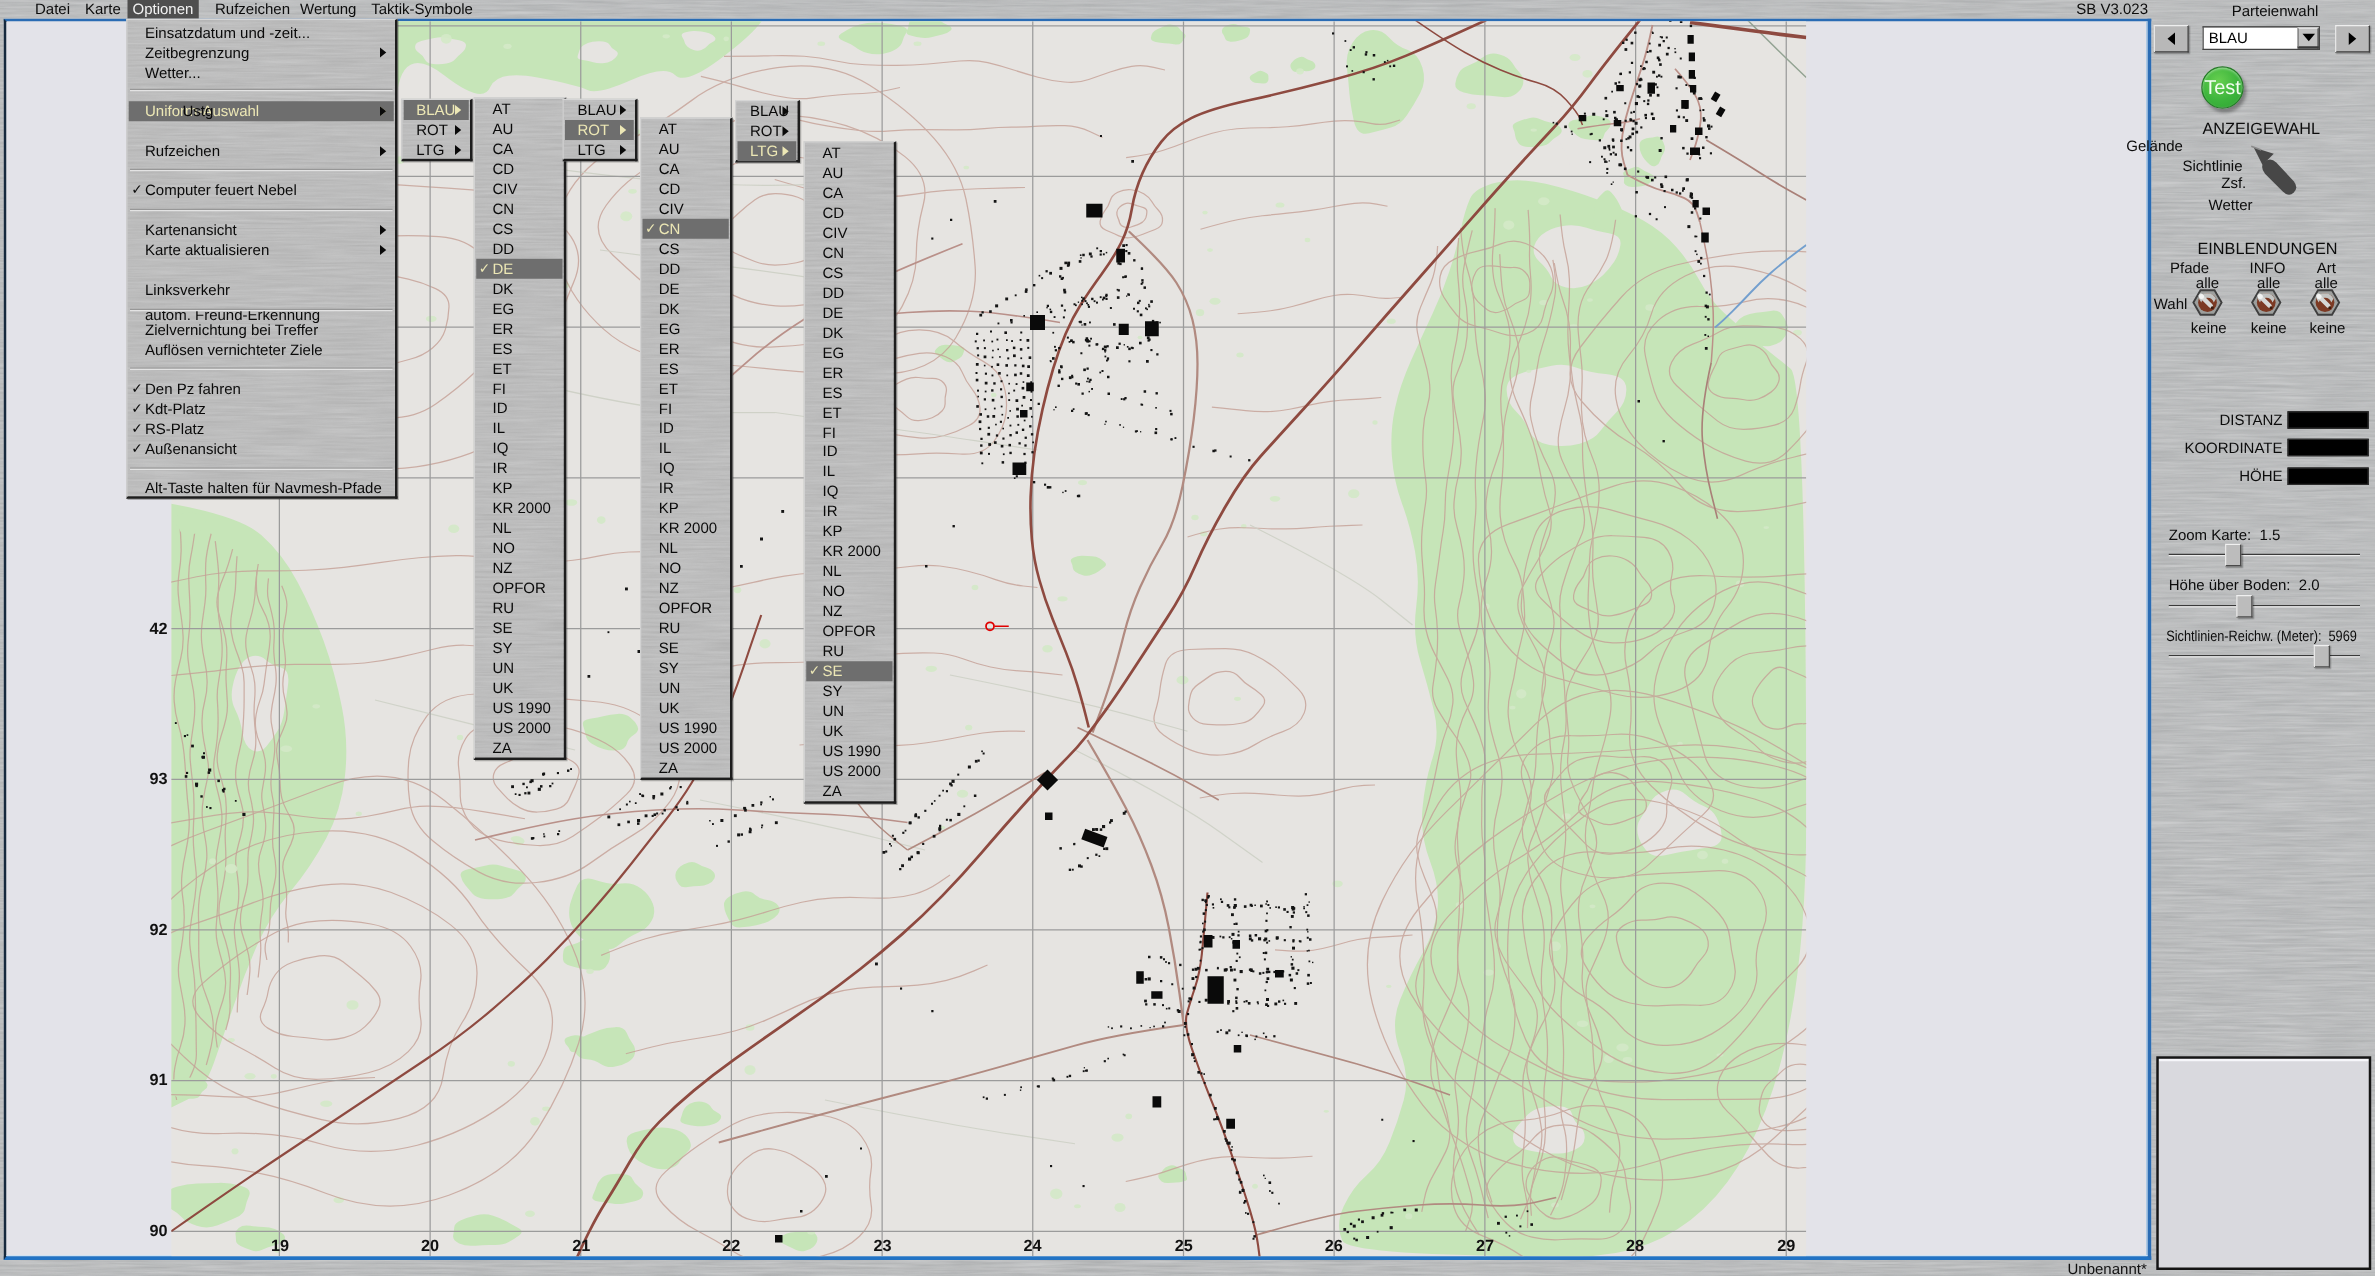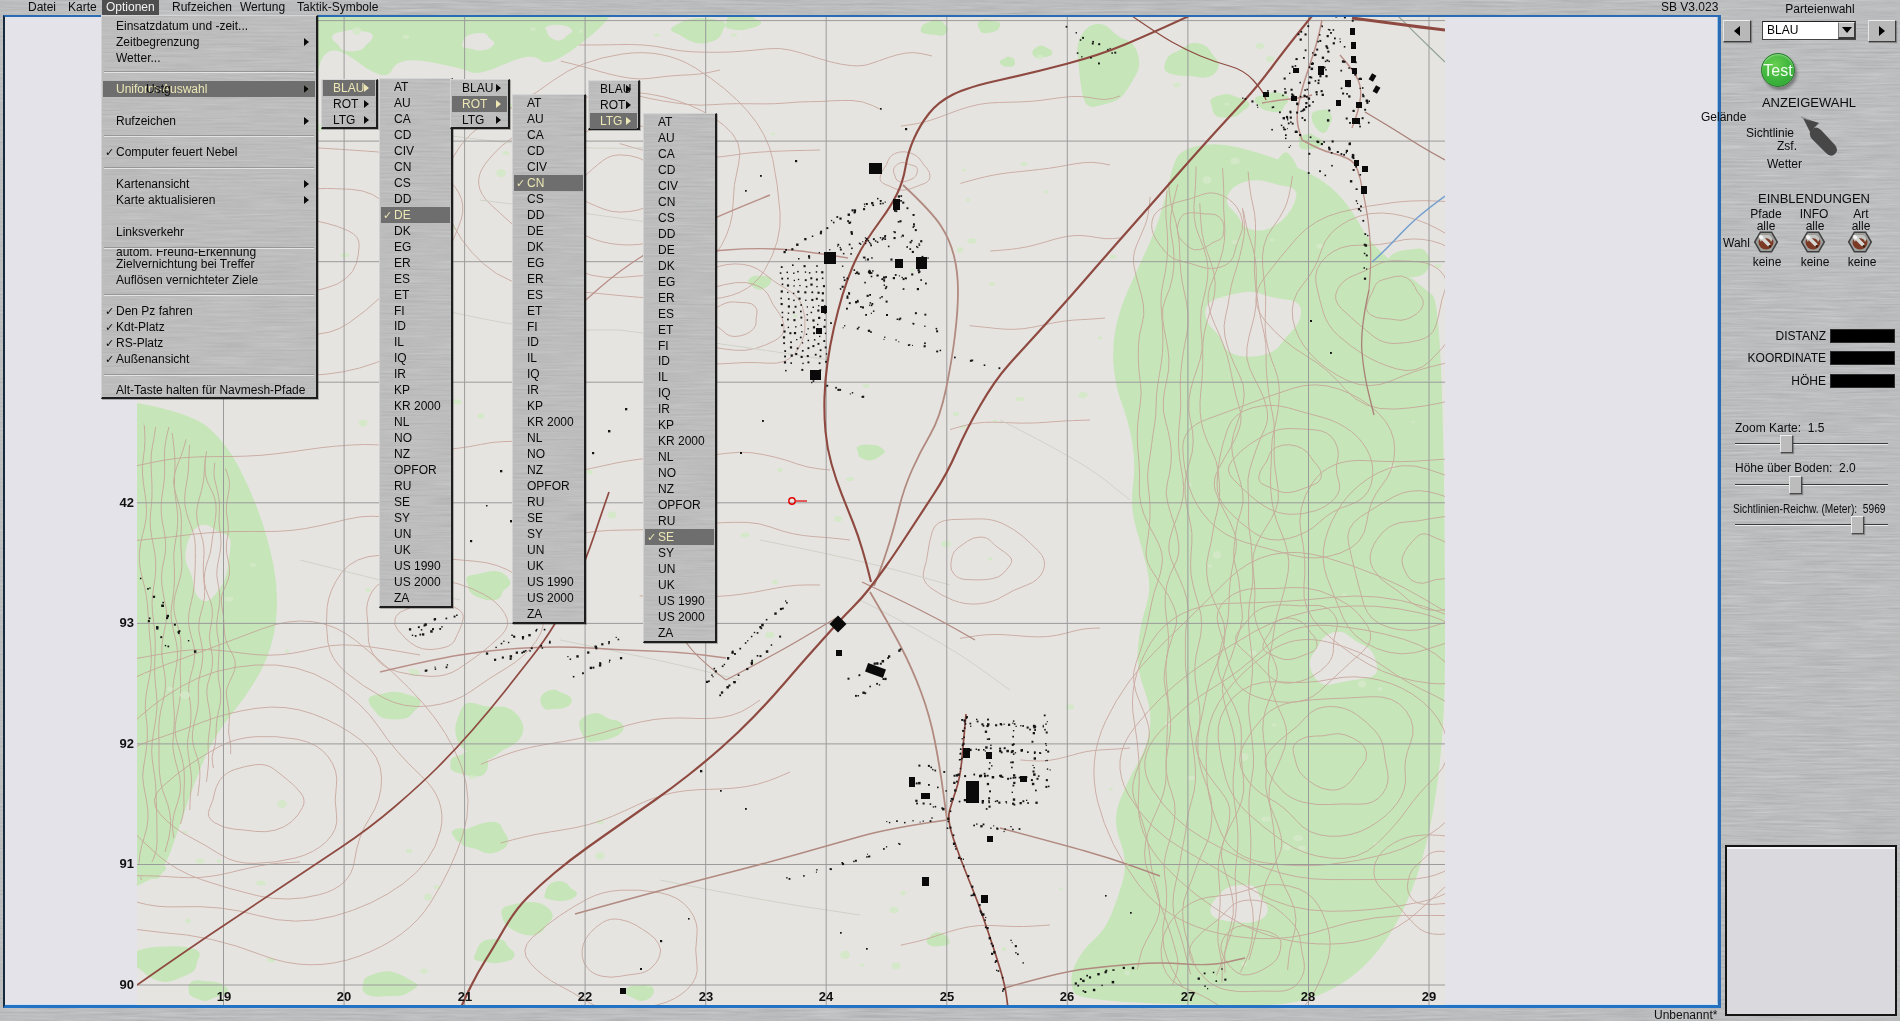--- a/index.html
+++ b/index.html
@@ -2023,21 +2023,21 @@
 <div class="slab" style="left:1701px;top:110px;width:100px;text-align:left">Gelände</div>
 <div class="slab" style="left:1694px;top:126px;width:100px;text-align:right">Sichtlinie</div>
 <div class="slab" style="left:1697px;top:139px;width:100px;text-align:right">Zsf.</div>
 <div class="slab" style="left:1702px;top:157px;width:100px;text-align:right">Wetter</div>
 <svg class="abs" style="left:1798px;top:112px" width="48" height="50" viewBox="0 0 48 50">
  <path d="M5 6 L21 11 L12 20 Z" fill="#474747"></path>
  <path d="M13 18 Q18 13 23 18 L37 33 Q41 38 37 42 Q33 46 28 41 L14 27 Q10 22 13 18 Z" fill="#474747"></path>
  <path d="M3 5 L11 8" stroke="#8a8a8a" stroke-width="1.2"></path>
 </svg>
 <div class="slab" style="left:1758px;top:192px;width:114px;text-align:left;font-size:13px">EINBLENDUNGEN</div>
-<div class="slab" style="left:1736px;top:207px;width:60px;text-align:center">Pfade</div>
+<div class="slab" style="left:1736px;top:207px;width:60px;">Pfade</div>
 <div class="slab" style="left:1784px;top:207px;width:60px;text-align:center">INFO</div>
 <div class="slab" style="left:1831px;top:207px;width:60px;text-align:center">Art</div>
 <div class="slab" style="left:1736px;top:219px;width:60px;text-align:center">alle</div>
 <div class="slab" style="left:1785px;top:219px;width:60px;text-align:center">alle</div>
 <div class="slab" style="left:1831px;top:219px;width:60px;text-align:center">alle</div>
 <div class="slab" style="left:1723px;top:236px;width:40px">Wahl</div>
 <svg class="abs" style="left:1753px;top:229px" width="26" height="26" viewBox="-13 -13 26 26">
 <polygon points="-11.3,0 -5.6,-9.8 5.6,-9.8 11.3,0 5.6,9.8 -5.6,9.8" fill="#9d9f9d" stroke="#3f3f3f" stroke-width="1.5"></polygon>
 <circle r="7.5" fill="#7c3a24"></circle>
 <path d="M-6.8 -3 A7.4 7.4 0 0 1 6.8 -3 L5 0 A5.2 5.2 0 0 0 -5 0 Z" fill="#c2c4c2"></path>

